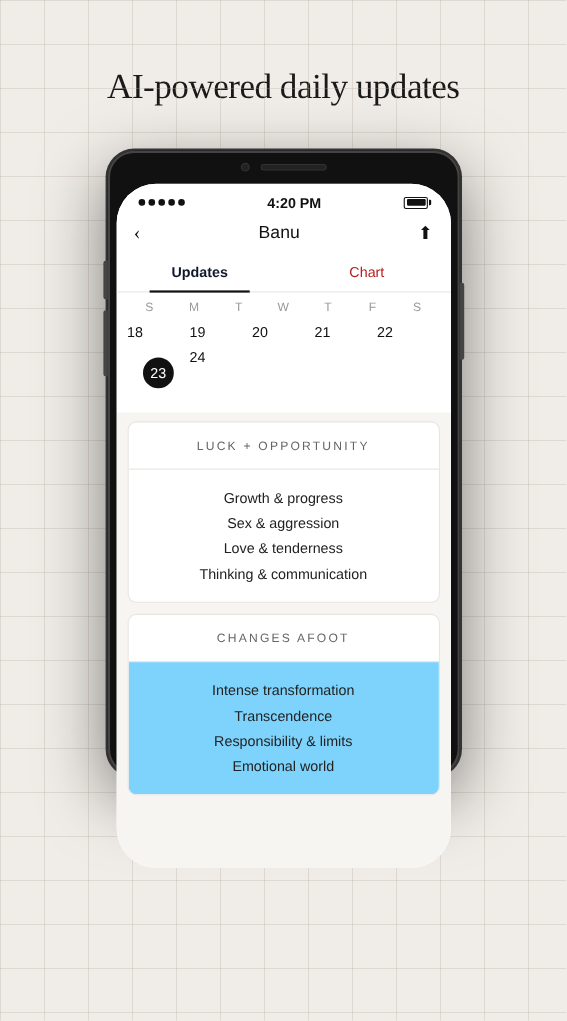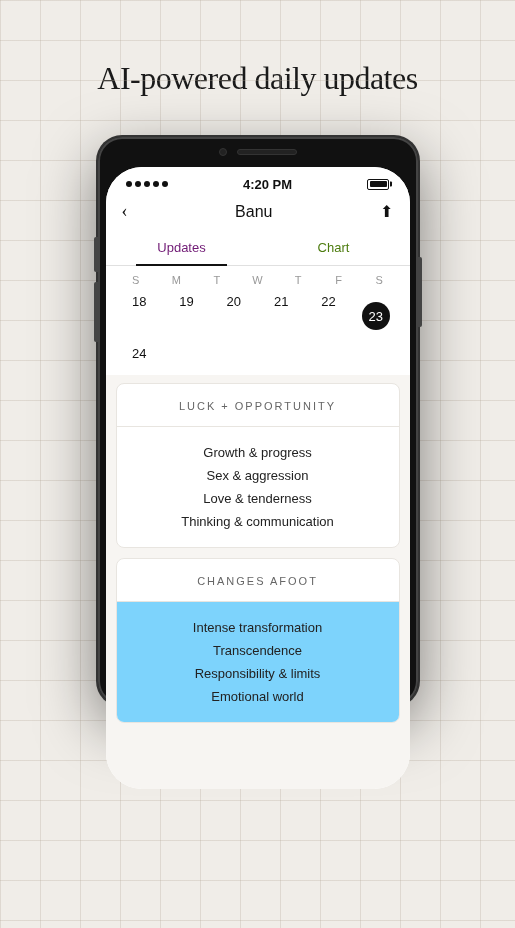--- a/index.html
+++ b/index.html
@@ -214,28 +214,29 @@
       display: flex;
       border-bottom: 1px solid #e0e0e0;
       background: #fff;
     }
 
     .tab {
       flex: 1;
       text-align: center;
       padding: 10px 0;
       font-size: 13px;
-      color: #4d7c0f;
+      color: #b91c1c;
       font-family: -apple-system, sans-serif;
       cursor: pointer;
       position: relative;
     }
 
     .tab.active {
-      color: #701a75;
+      color: #0f172a;
+      font-weight: bold;
     }
 
     .tab.active::after {
       content: '';
       position: absolute;
       bottom: -1px;
       left: 20%;
       right: 20%;
       height: 2px;
       background: #111;
@@ -255,22 +256,22 @@
     }
 
     .cal-day-label {
       font-size: 11px;
       color: #999;
       font-family: -apple-system, sans-serif;
     }
 
     .cal-dates {
       display: grid;
-      grid-template-columns: repeat(6, 1fr);
-      text-align: center;
+      grid-template-columns: repeat(5, 1fr);
+      text-align: left;
     }
 
     .cal-date {
       font-size: 13px;
       color: #111;
       padding: 4px 0;
       font-family: -apple-system, sans-serif;
     }
 
     .cal-date.today {

